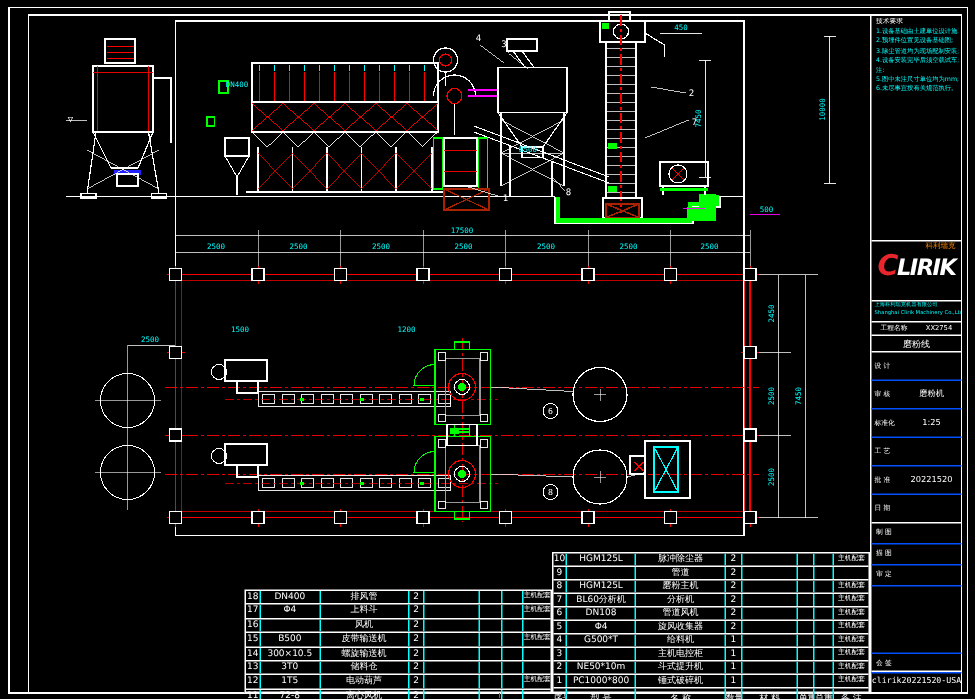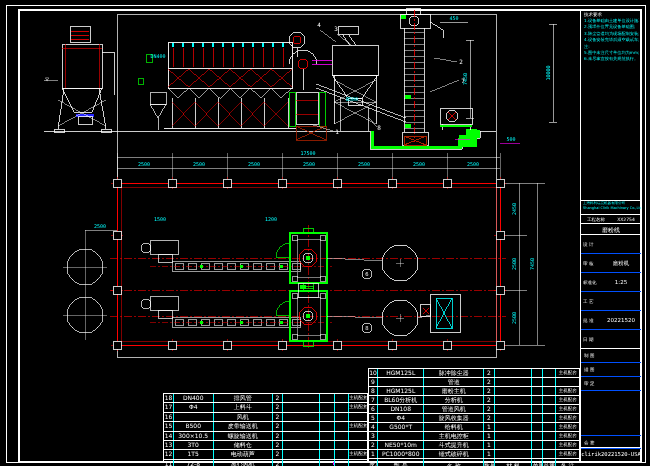--- a/index.html
+++ b/index.html
@@ -730,20 +730,24 @@
       <div id="notes-list">
           <div class="note">1.设备基础由土建单位设计施工;</div>
           <div class="note">2.预埋件位置见设备基础图;</div>
           <div class="note">3.除尘管道均为现场配制安装;</div>
           <div class="note">4.设备安装完毕后须空载试车;</div>
           <div class="note">注:</div>
           <div class="note">5.图中未注尺寸单位均为mm;</div>
           <div class="note">6.未尽事宜按有关规范执行。</div>
         </div>
     </div>
+    <div id="tb-logo" class="tb-sec">
+      <div class="logo-cn">科利瑞克</div>
+      <div class="logo-en"><span class="c">C</span><span>LIRIK</span></div>
+    </div>
     <div id="tb-addr" class="tb-sec">
       <div class="addr">上海科利瑞克机器有限公司</div>
       <div class="addr">Shanghai Clirik Machinery Co.,Ltd</div>
     </div>
     <div id="tb-prow" class="tb-sec">
       <span>工程名称</span>
       <span>XX2754</span>
     </div>
     <div id="tb-pname" class="tb-sec">磨粉线</div>
     <div id="tb-rows" class="tb-sec">

